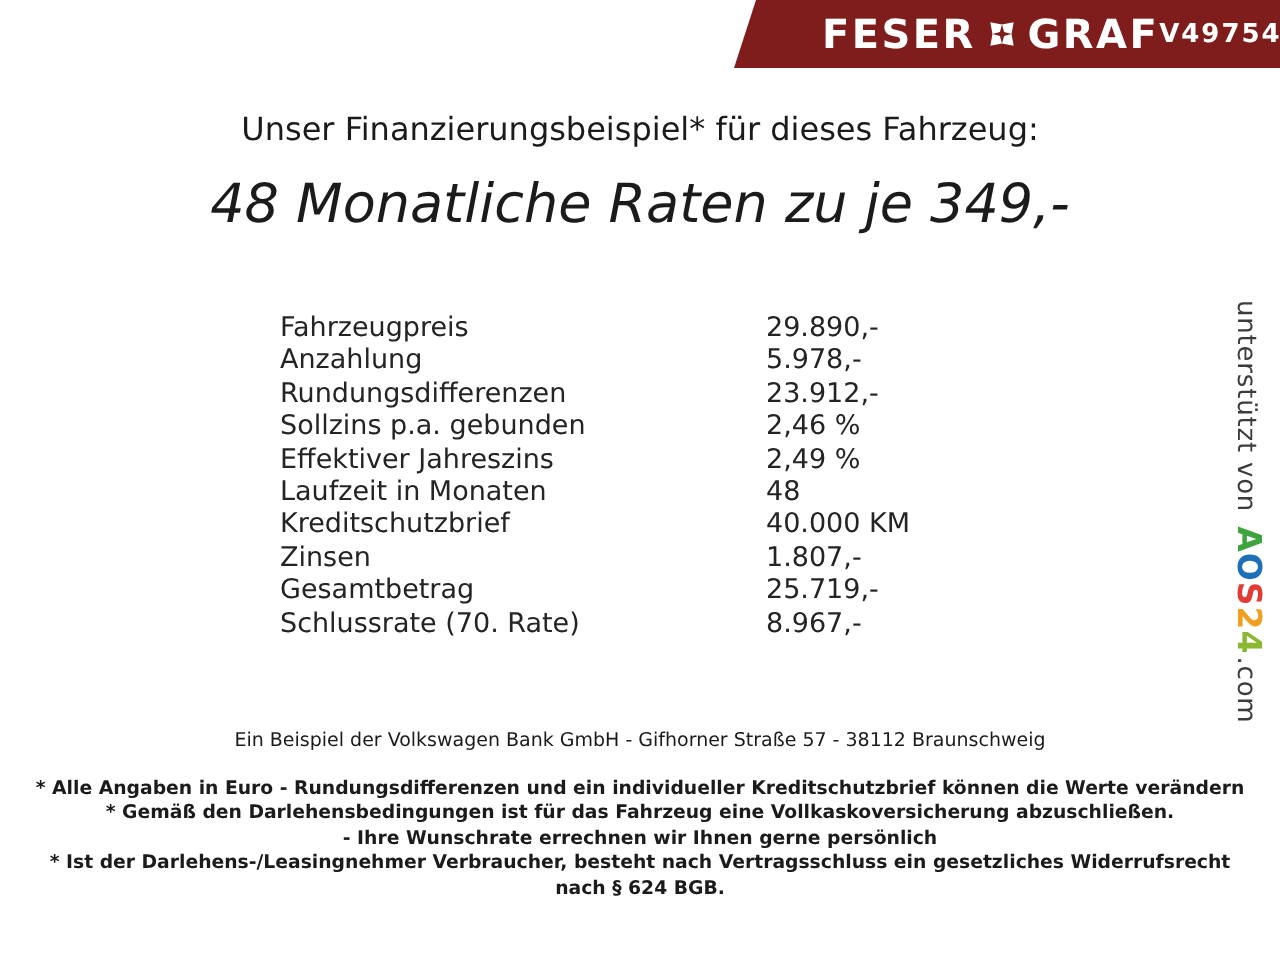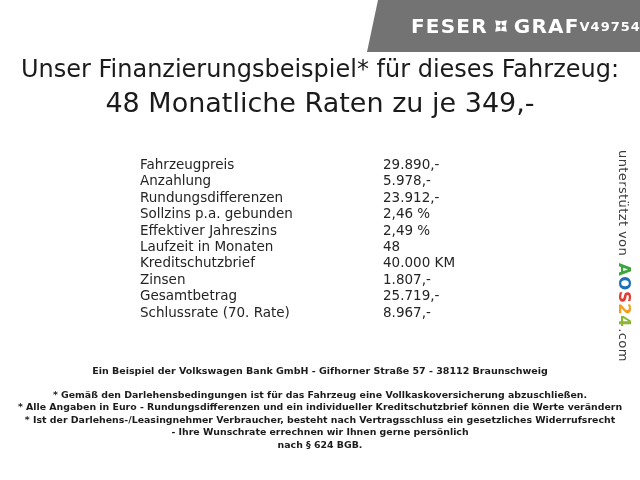--- a/index.html
+++ b/index.html
@@ -3,55 +3,55 @@
 <meta charset="utf-8">
 <style>
   html,body{margin:0;padding:0;}
   .page{
     position:relative;width:640px;height:480px;background:#ffffff;
     font-family:"DejaVu Sans","Liberation Sans",sans-serif;
     overflow:hidden;color:#1b1b1b;
   }
   
   .banner{
-    position:absolute;left:367px;top:0;width:273px;height:52px;
-    background:#737373;
+    position:absolute;left:367px;top:0;width:273px;height:34px;
+    background:#7f1d1d;
     clip-path:polygon(11px 0,100% 0,100% 100%,0 100%);
     display:flex;align-items:center;justify-content:space-between;
   }
   .brand{
     margin-left:44px;display:flex;align-items:center;
     color:#fff;font-weight:bold;font-size:20px;letter-spacing:1.2px;line-height:1;
   }
   .brand .mark{margin:0 4px;display:inline-flex;}
   .vnum{
     margin-left:auto;margin-right:0;color:#fff;font-weight:bold;
     font-size:13px;letter-spacing:1px;line-height:1;
   }
   
   .title{position:absolute;top:55px;left:0;width:640px;text-align:center;color:#1b1b1b;}
-  .title .l1{font-size:24px;line-height:1.2;}
-  .title .l2{font-size:27px;line-height:1.2;margin-top:3px;}
+  .title .l1{font-size:16px;line-height:1.2;}
+  .title .l2{font-size:27px;line-height:1.2;margin-top:13px;font-style:italic;}
   
   .ftable{position:absolute;left:140px;top:156px;font-size:13.5px;color:#242424;}
   .frow{display:flex;line-height:16.4px;white-space:nowrap;}
   .frow .lbl{width:243px;flex:0 0 243px;}
   
   .vertical{
     position:absolute;left:634px;top:150px;width:200px;height:22px;
     transform:rotate(90deg);transform-origin:0 0;
     white-space:nowrap;font-size:13px;color:#3c3c3c;letter-spacing:0.4px;
     display:flex;align-items:baseline;
   }
   .vertical .aos{font-size:16.5px;font-weight:bold;letter-spacing:0.5px;margin-left:7px;}
   .vertical .dotcom{margin-left:1px;}
   
   .bankline{
     position:absolute;top:365px;left:0;width:640px;text-align:center;
-    font-size:9.5px;font-weight:bold;white-space:nowrap;color:#1b1b1b;
+    font-size:9.5px;font-weight:normal;white-space:nowrap;color:#1b1b1b;
   }
   .disclaimer{
     position:absolute;top:389px;left:0;width:640px;text-align:center;
     font-size:9.4px;font-weight:bold;line-height:12.4px;color:#1b1b1b;
   }
   .disclaimer div{white-space:nowrap;}
 </style>
 </head>
 <body>
 
@@ -125,20 +125,20 @@
 
   <div class="vertical">
     <span>unterstützt von</span>
     <span class="aos"><span style="color: rgb(63, 163, 63);">A</span><span style="color: rgb(29, 112, 184);">O</span><span style="color: rgb(226, 59, 51);">S</span><span style="color: rgb(240, 160, 30);">2</span><span style="color: rgb(138, 184, 50);">4</span></span>
     <span class="dotcom">.com</span>
   </div>
 
   <div class="bankline">Ein Beispiel der Volkswagen Bank GmbH - Gifhorner Straße 57 - 38112 Braunschweig</div>
 
   <div class="disclaimer">
+    <div>* Alle Angaben in Euro - Rundungsdifferenzen und ein individueller Kreditschutzbrief können die Werte verändern</div>
     <div>* Gemäß den Darlehensbedingungen ist für das Fahrzeug eine Vollkaskoversicherung abzuschließen.</div>
-    <div>* Alle Angaben in Euro - Rundungsdifferenzen und ein individueller Kreditschutzbrief können die Werte verändern</div>
+    <div>- Ihre Wunschrate errechnen wir Ihnen gerne persönlich</div>
     <div>* Ist der Darlehens-/Leasingnehmer Verbraucher, besteht nach Vertragsschluss ein gesetzliches Widerrufsrecht</div>
-    <div>- Ihre Wunschrate errechnen wir Ihnen gerne persönlich</div>
     <div>nach § 624 BGB.</div>
   </div>
 
 </div>
 
 </body></html>

